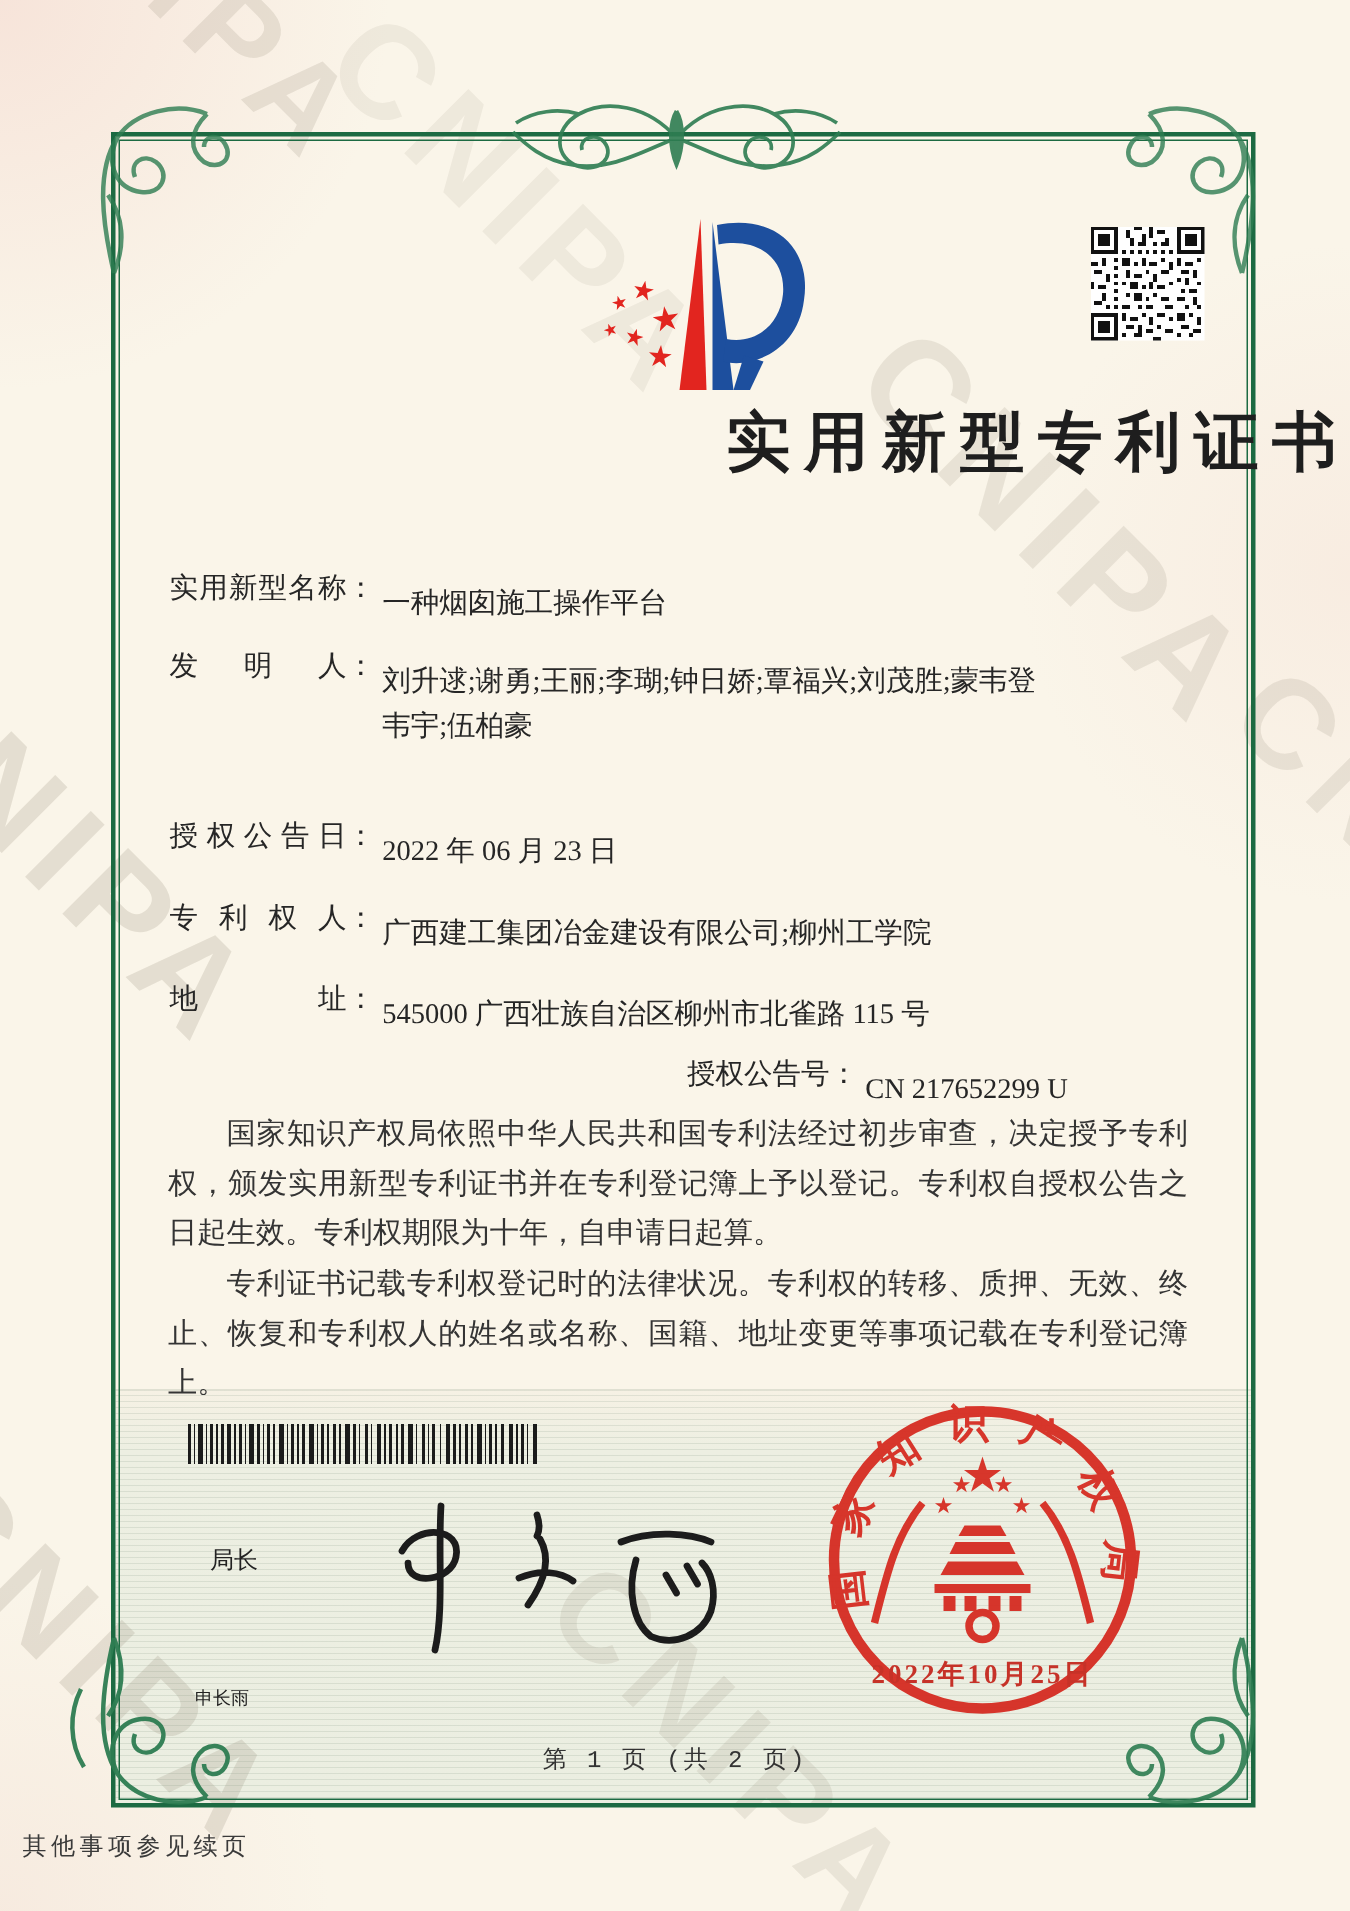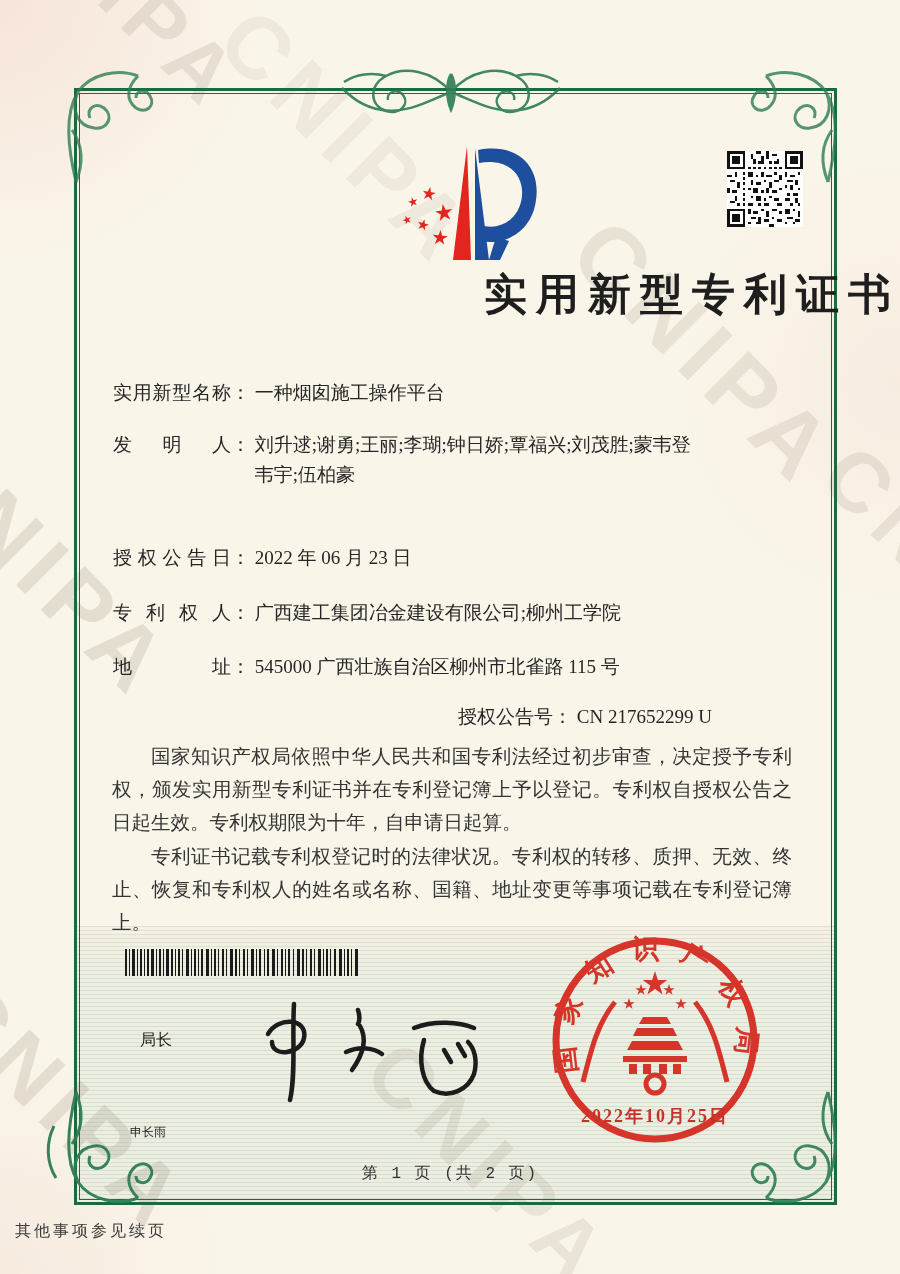--- a/index.html
+++ b/index.html
@@ -53,21 +53,21 @@
   .logo{position:absolute;left:383px;top:140px;}
   .qr{position:absolute;left:727px;top:151px;}
   .title{
     position:absolute;left:0;right:0;top:266px;
     text-align:right;font-size:43px;font-weight:700;
     letter-spacing:9px;color:#1e1e1e;
   }
   .frow{position:absolute;left:113px;font-size:19px;line-height:30px;white-space:nowrap;}
   .flabel{display:inline-block;width:118px;text-align:justify;text-align-last:justify;vertical-align:top;}
   .fcolon{display:inline-block;vertical-align:top;}
-  .fvalue{display:inline-block;vertical-align:top;white-space:normal;}
+  .fvalue{display:inline-block;vertical-align:top;white-space:normal;margin-top:10px;}
   .body-par{
     position:absolute;left:112px;width:680px;
     font-size:19.5px;line-height:33px;text-align:justify;
     text-indent:2em;color:#343434;
   }
   .barcode{position:absolute;left:125px;top:949px;}
   .director-title{position:absolute;left:140px;top:1030px;font-size:16px;font-family:"Liberation Sans",sans-serif;color:#222;}
   .director-name{position:absolute;left:130px;top:1124px;font-size:12px;font-family:"Liberation Sans",sans-serif;color:#222;}
   .signature{position:absolute;left:248px;top:998px;}
   .seal{position:absolute;left:543px;top:932px;}

